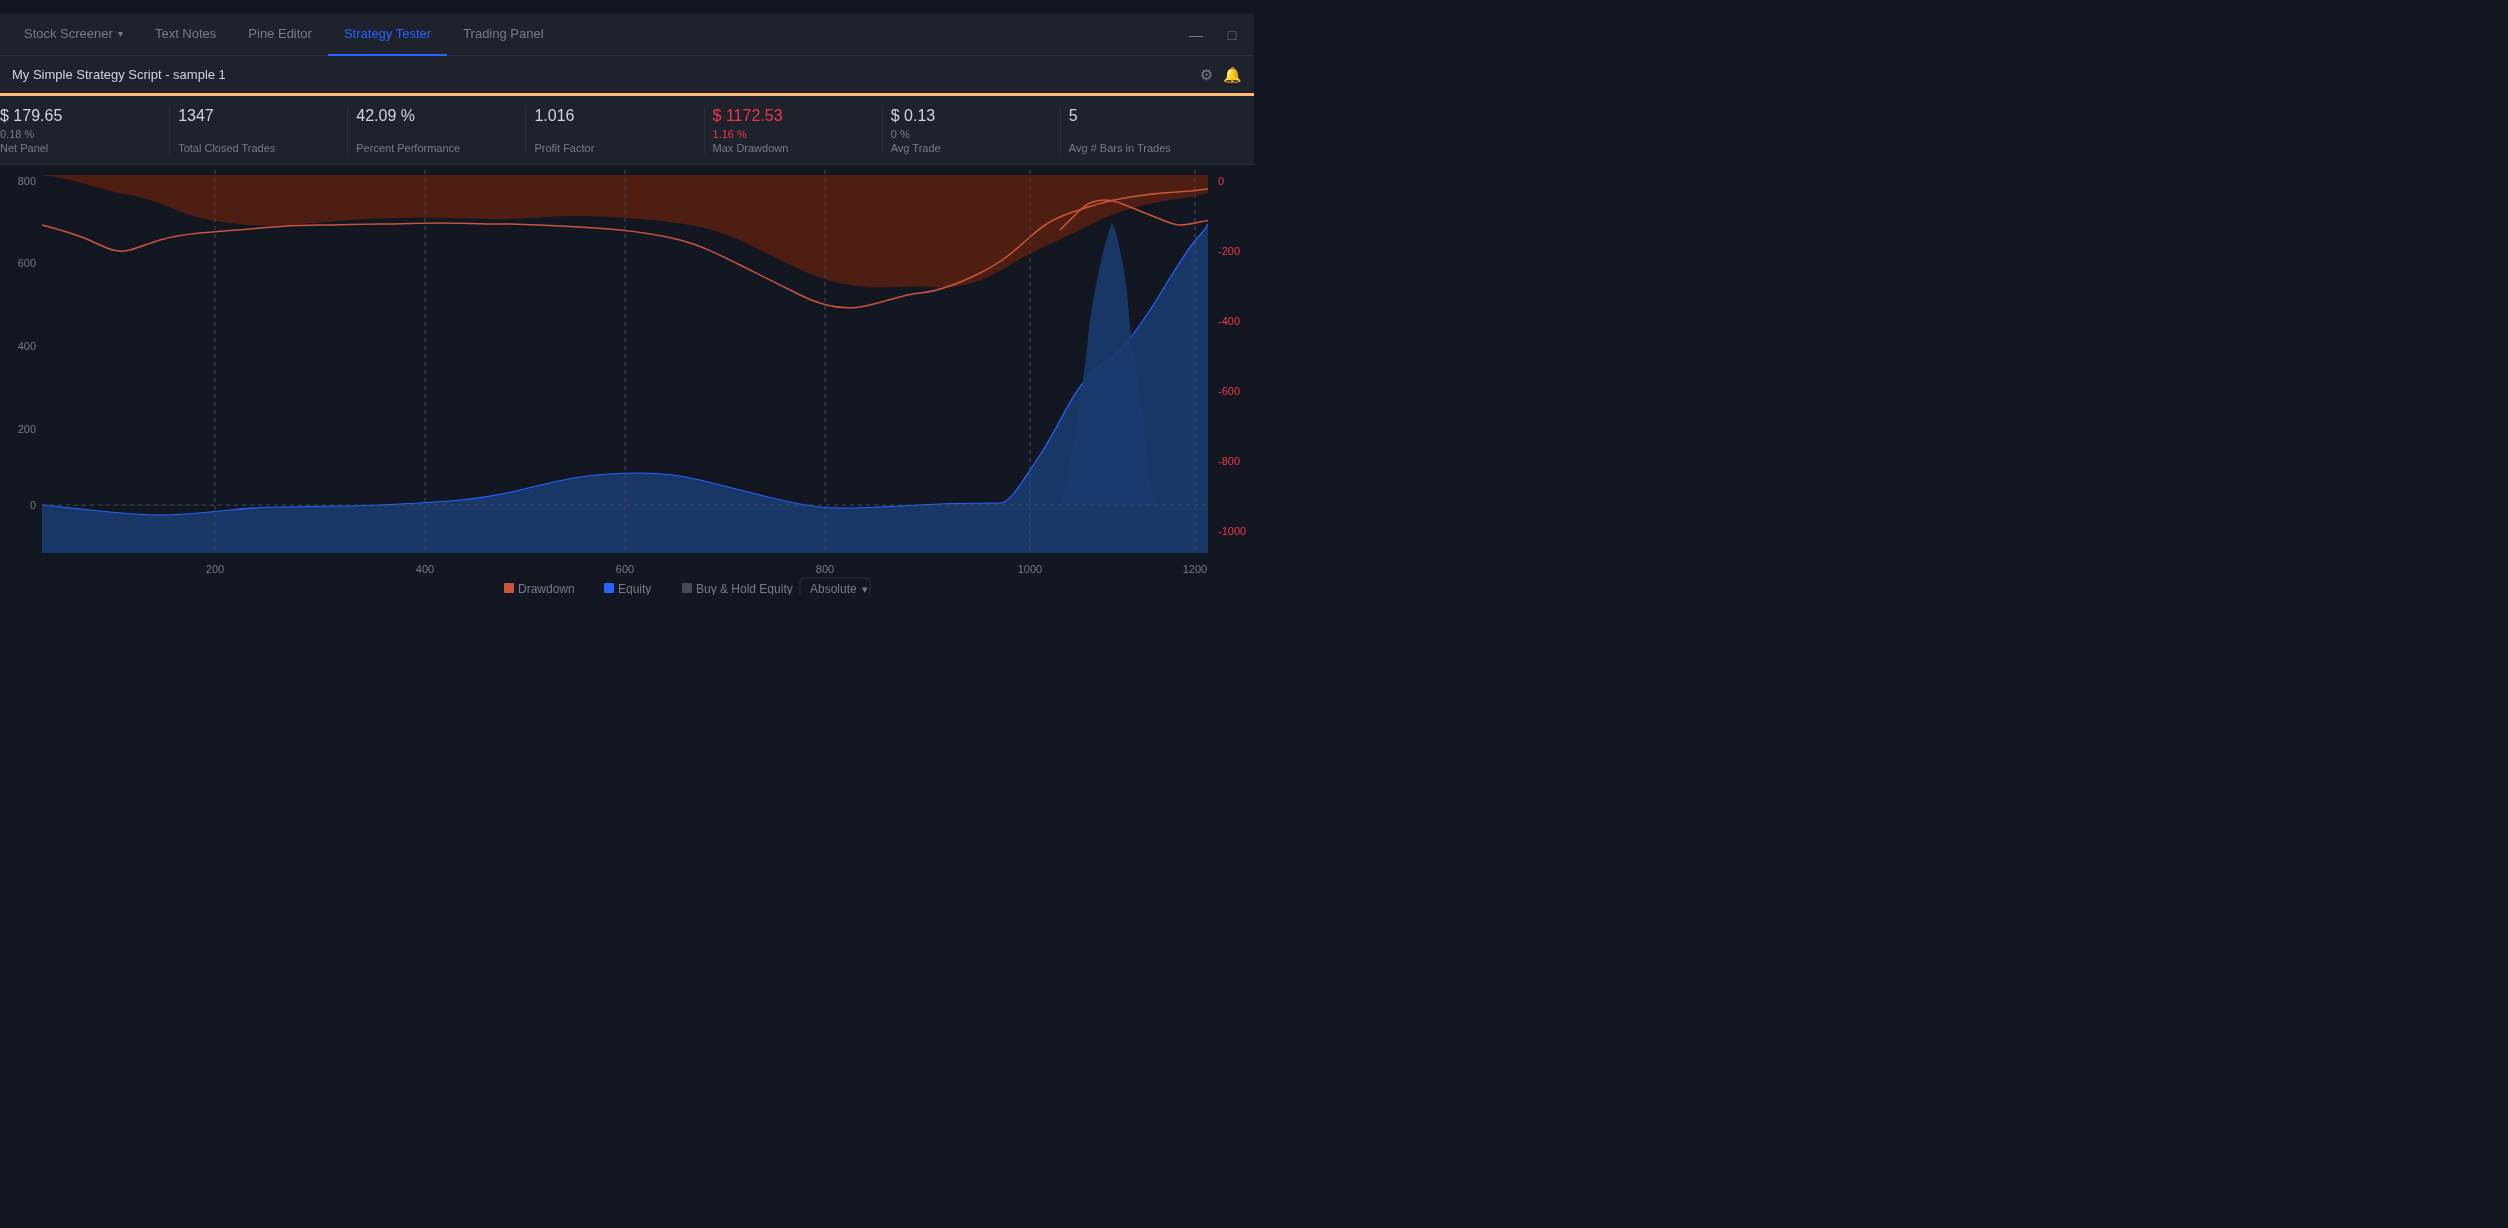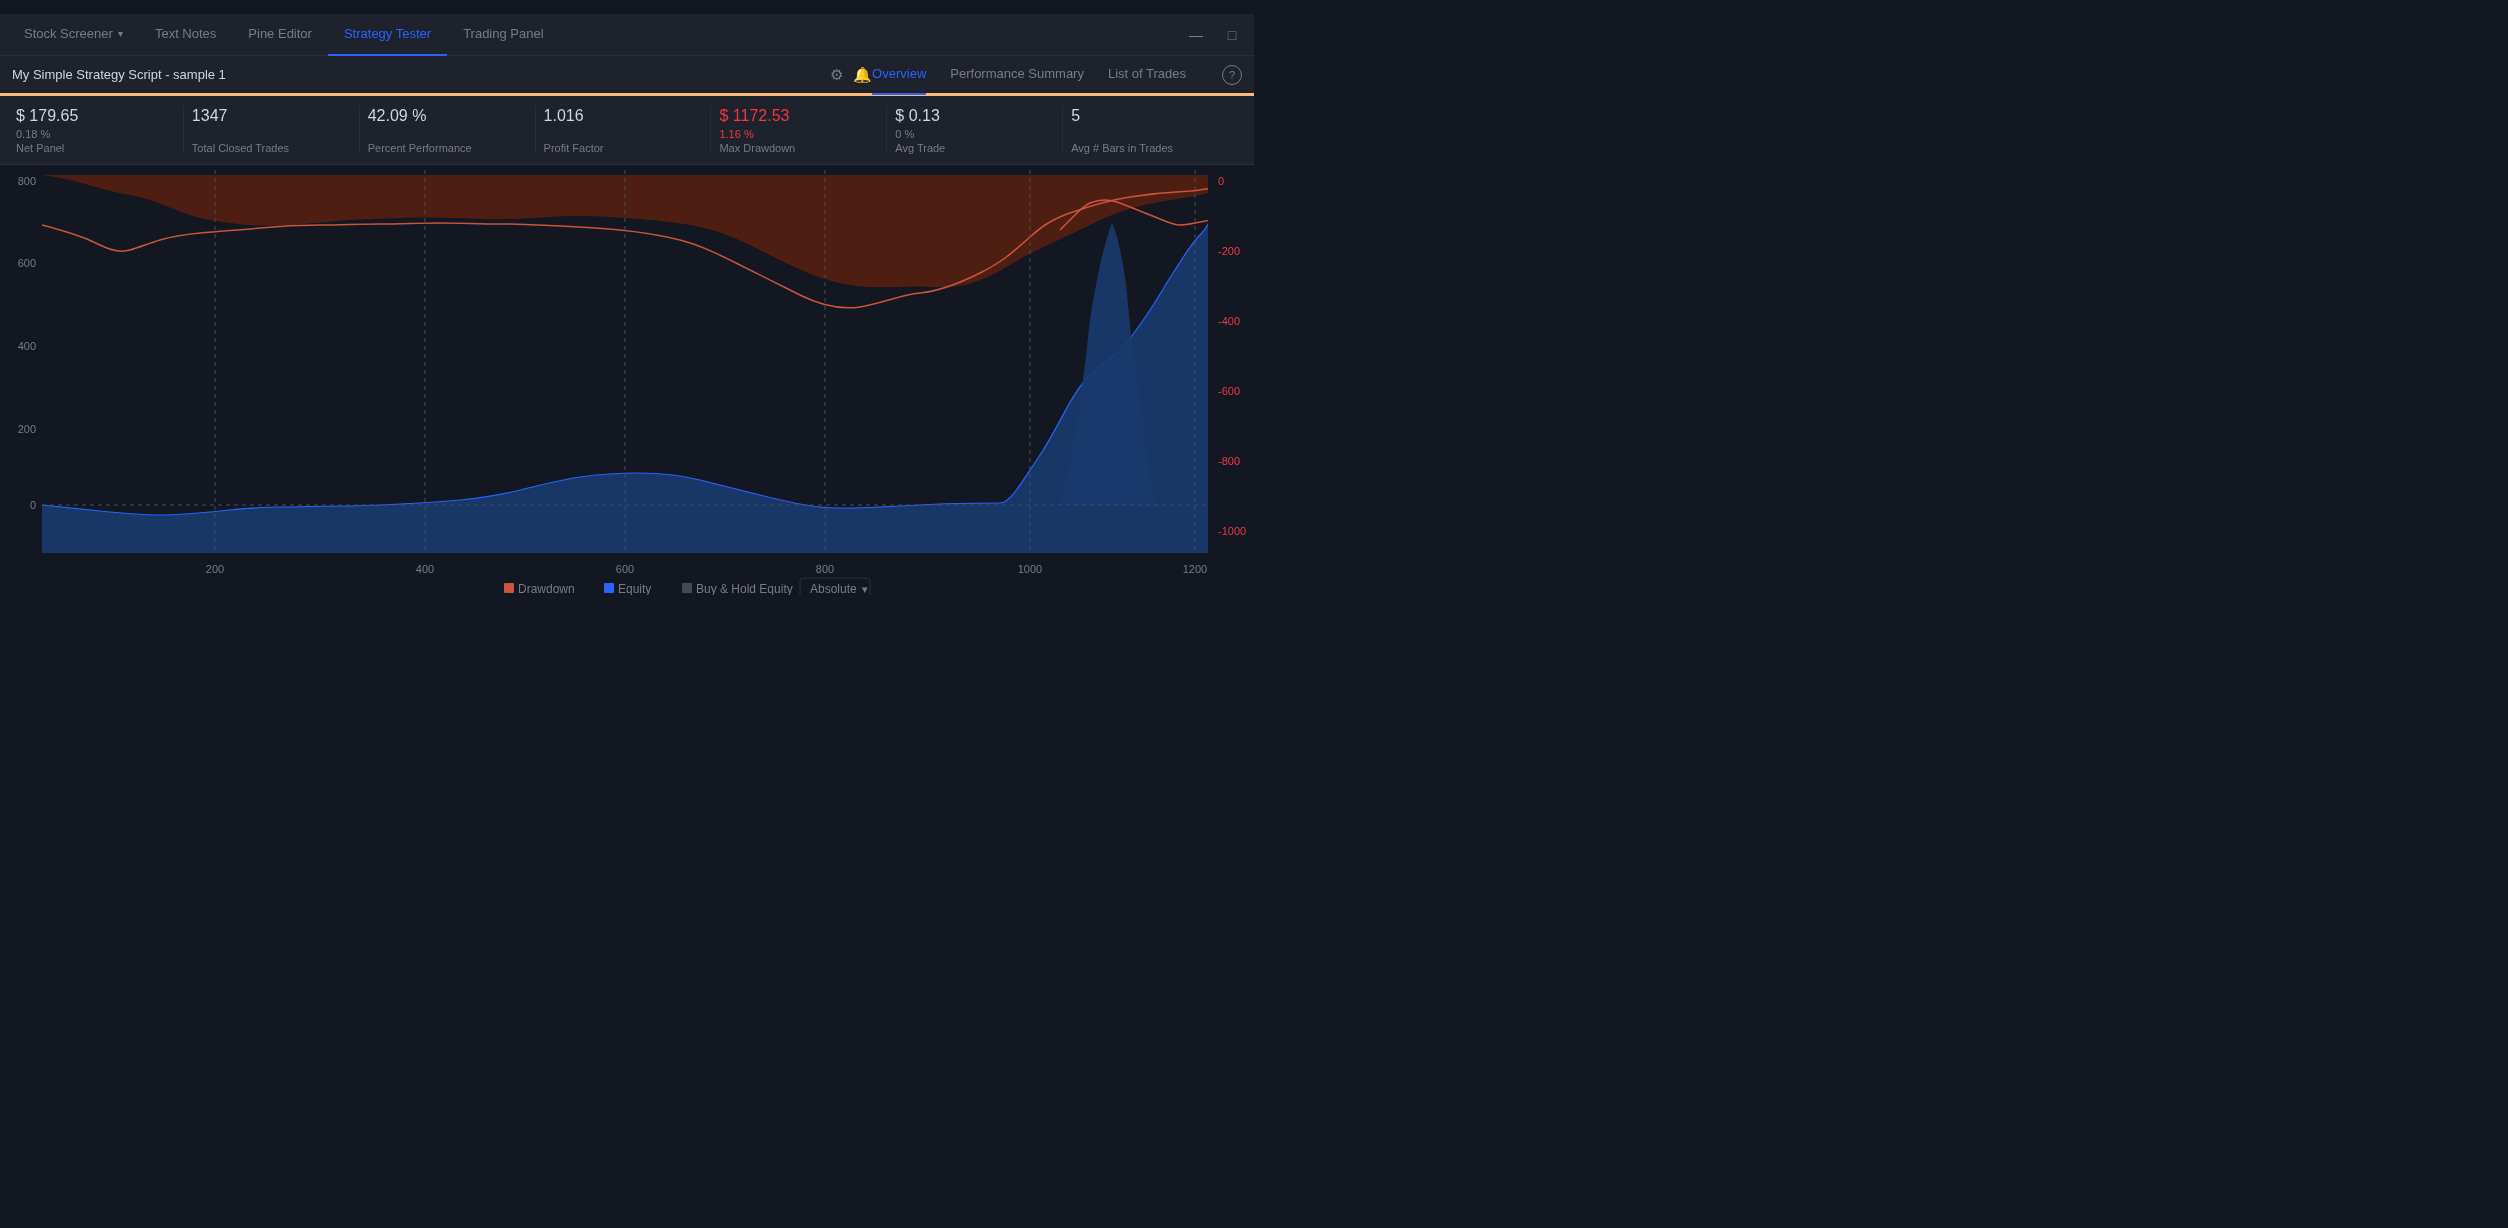--- a/index.html
+++ b/index.html
@@ -121,21 +121,21 @@
       color: #787b86;
       cursor: pointer;
       margin-left: 12px;
     }
 
     
     .stats-bar {
       display: flex;
       align-items: flex-start;
       background: #1e222d;
-      padding: 10px 16px 10px 16px;
+      padding: 10px 16px 10px 0;
       border-bottom: 1px solid #2a2e39;
       gap: 0;
     }
     .stat-item {
       flex: 1;
       padding: 0 8px;
       border-right: 1px solid #2a2e39;
     }
     .stat-item:first-child { padding-left: 0; }
     .stat-item:last-child { border-right: none; }
@@ -201,32 +201,20 @@
       <span>□</span>
     </div>
   </div>
 </div>
 
 <div class="strategy-header">
   <span class="strategy-title">My Simple Strategy Script - sample 1</span>
   <div class="strategy-icons">
     <span title="Settings">⚙</span>
     <span title="Alert">🔔</span>
-  </div>
-  <div class="tab-nav">
-    <div class="tab-item active">
-      <span>Overview</span>
-    </div>
-    <div class="tab-item">
-      <span>Performance Summary</span>
-    </div>
-    <div class="tab-item">
-      <span>List of Trades</span>
-    </div>
-    <div class="help-icon">?</div>
   </div>
 </div>
 
 <div class="stats-bar">
 
   <div class="stat-item">
     <div class="stat-value">$ 179.65</div>
     <div class="stat-sub">0.18 %</div>
     <div class="stat-label">Net Panel</div>
   </div>

